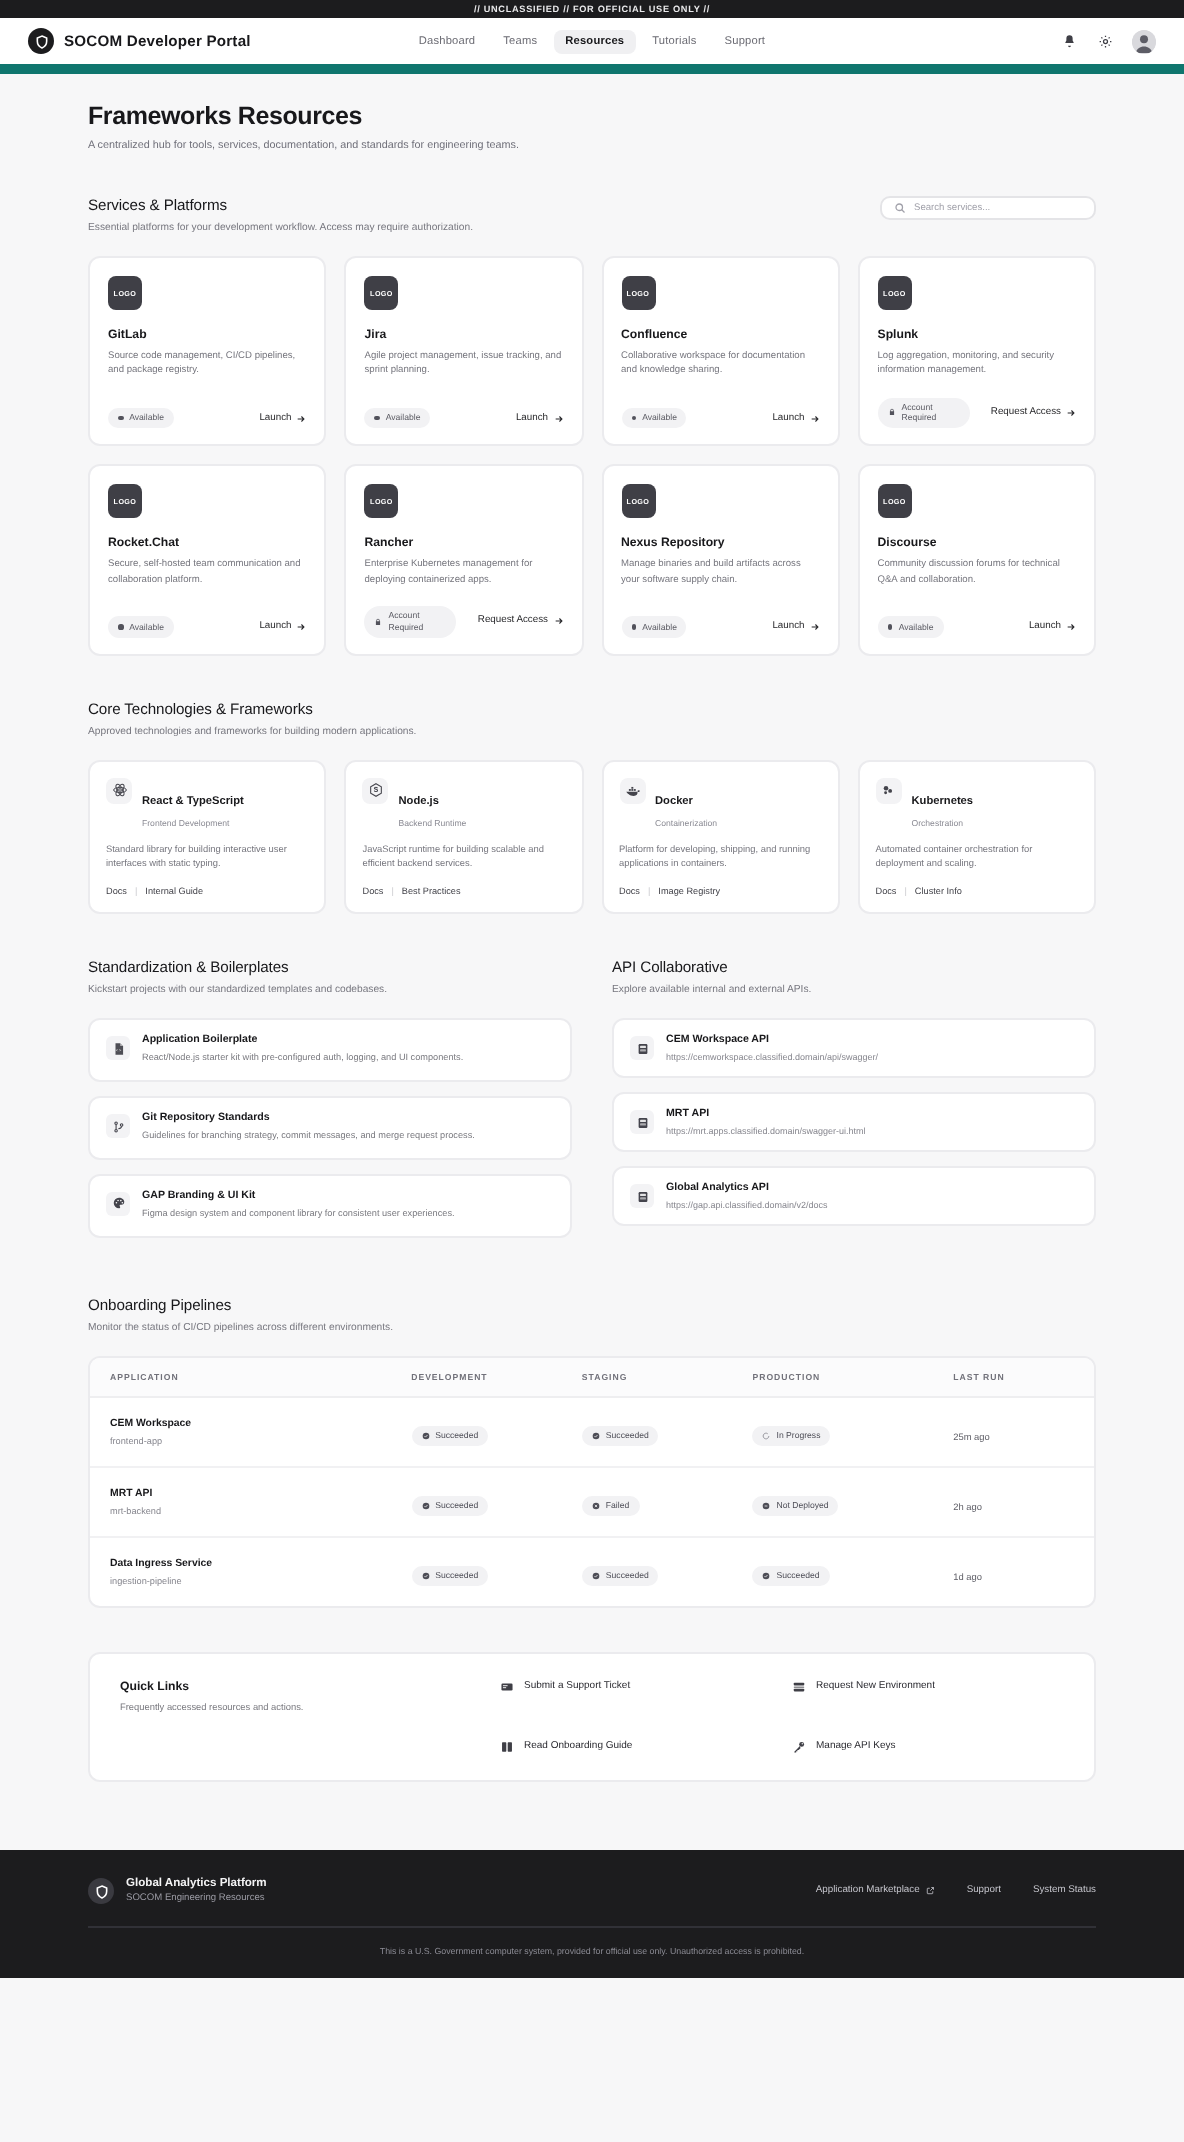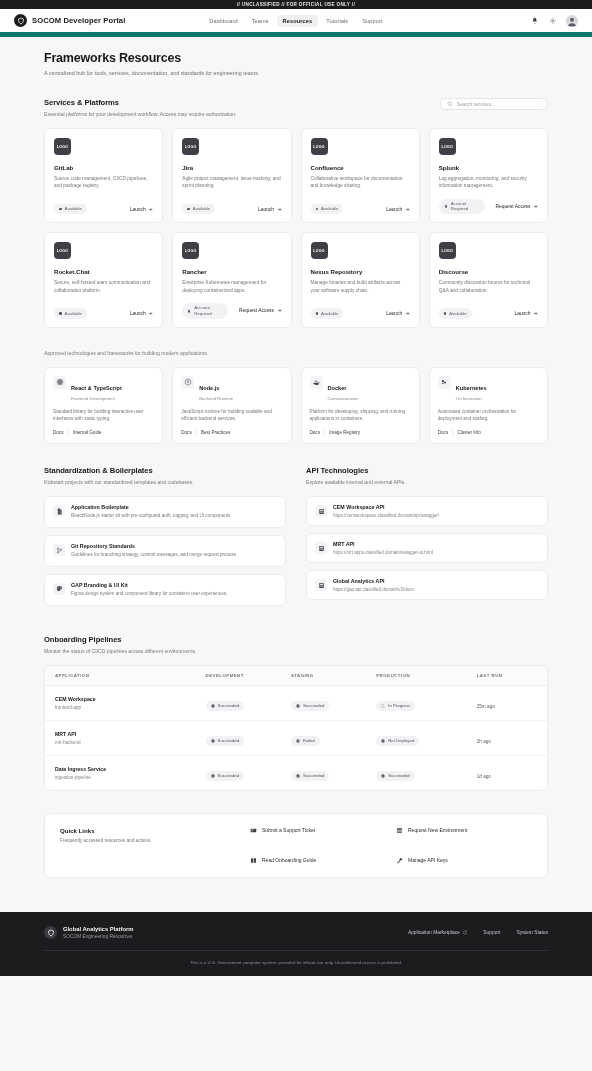--- a/index.html
+++ b/index.html
@@ -54,21 +54,21 @@
   }
 
   
   .page { padding: 14px 44px 0 44px; }
 
   .page-title { font-size: 12.5px; font-weight: 600; letter-spacing: -.2px; }
   .page-sub { font-size: 5.4px; color: #70707a; margin-top: 5px; }
 
   .section { margin-top: 22px; }
   .sec-head { display: flex; align-items: flex-start; }
-  .sec-title { font-size: 7.6px; font-weight: 700; letter-spacing: -.05px; }
+  .sec-title { font-size: 7.6px; font-weight: 400; letter-spacing: -.05px; }
   .sec-sub { font-size: 5.1px; color: #77777f; margin-top: 4px; }
 
   
   .search-box {
     margin-left: auto; width: 108px; height: 12px;
     background: #fff; border: 1px solid #e4e4e7; border-radius: 5px;
     display: flex; align-items: center; gap: 4px; padding: 0 6px;
   }
   .search-box .ph { font-size: 4.8px; color: #a1a1aa; }
 
@@ -428,20 +428,21 @@
                 </svg>
             </span>
           </span>
         </div>
       </div>
 
     </div>
   </div>
 
   <div class="section">
+    <div class="sec-title">Core Technologies &amp; Frameworks</div>
     <div class="sec-sub">Approved technologies and frameworks for building modern applications.</div>
 
     <div class="tech-grid">
 
       <div class="tech-card">
         <div class="tech-head">
           <span class="tech-ico">
             <svg width="8" height="8" viewBox="0 0 24 24" fill="none" stroke="#44444c" stroke-width="1.5">
               <circle cx="12" cy="12" r="2"></circle>
               <ellipse cx="12" cy="12" rx="9.5" ry="4"></ellipse>
@@ -582,21 +583,21 @@
           <span>
             <div class="list-title">GAP Branding &amp; UI Kit</div>
             <div class="list-desc">Figma design system and component library for consistent user experiences.</div>
           </span>
         </div>
 
       </div>
     </div>
 
     <div>
-      <div class="sec-title">API Technologies</div>
+      <div class="sec-title">API Collaborative</div>
       <div class="sec-sub">Explore available internal and external APIs.</div>
       <div class="list-stack">
 
         <div class="list-card">
           <span class="list-ico">
             <svg width="7" height="7" viewBox="0 0 24 24" fill="#44444c">
               <rect x="4.5" y="3.5" width="15" height="17" rx="2"></rect>
               <rect x="7" y="6.4" width="10" height="4" rx="1" fill="#fff" opacity=".85"></rect>
               <rect x="7" y="12.4" width="10" height="4" rx="1" fill="#fff" opacity=".55"></rect>
             </svg>

